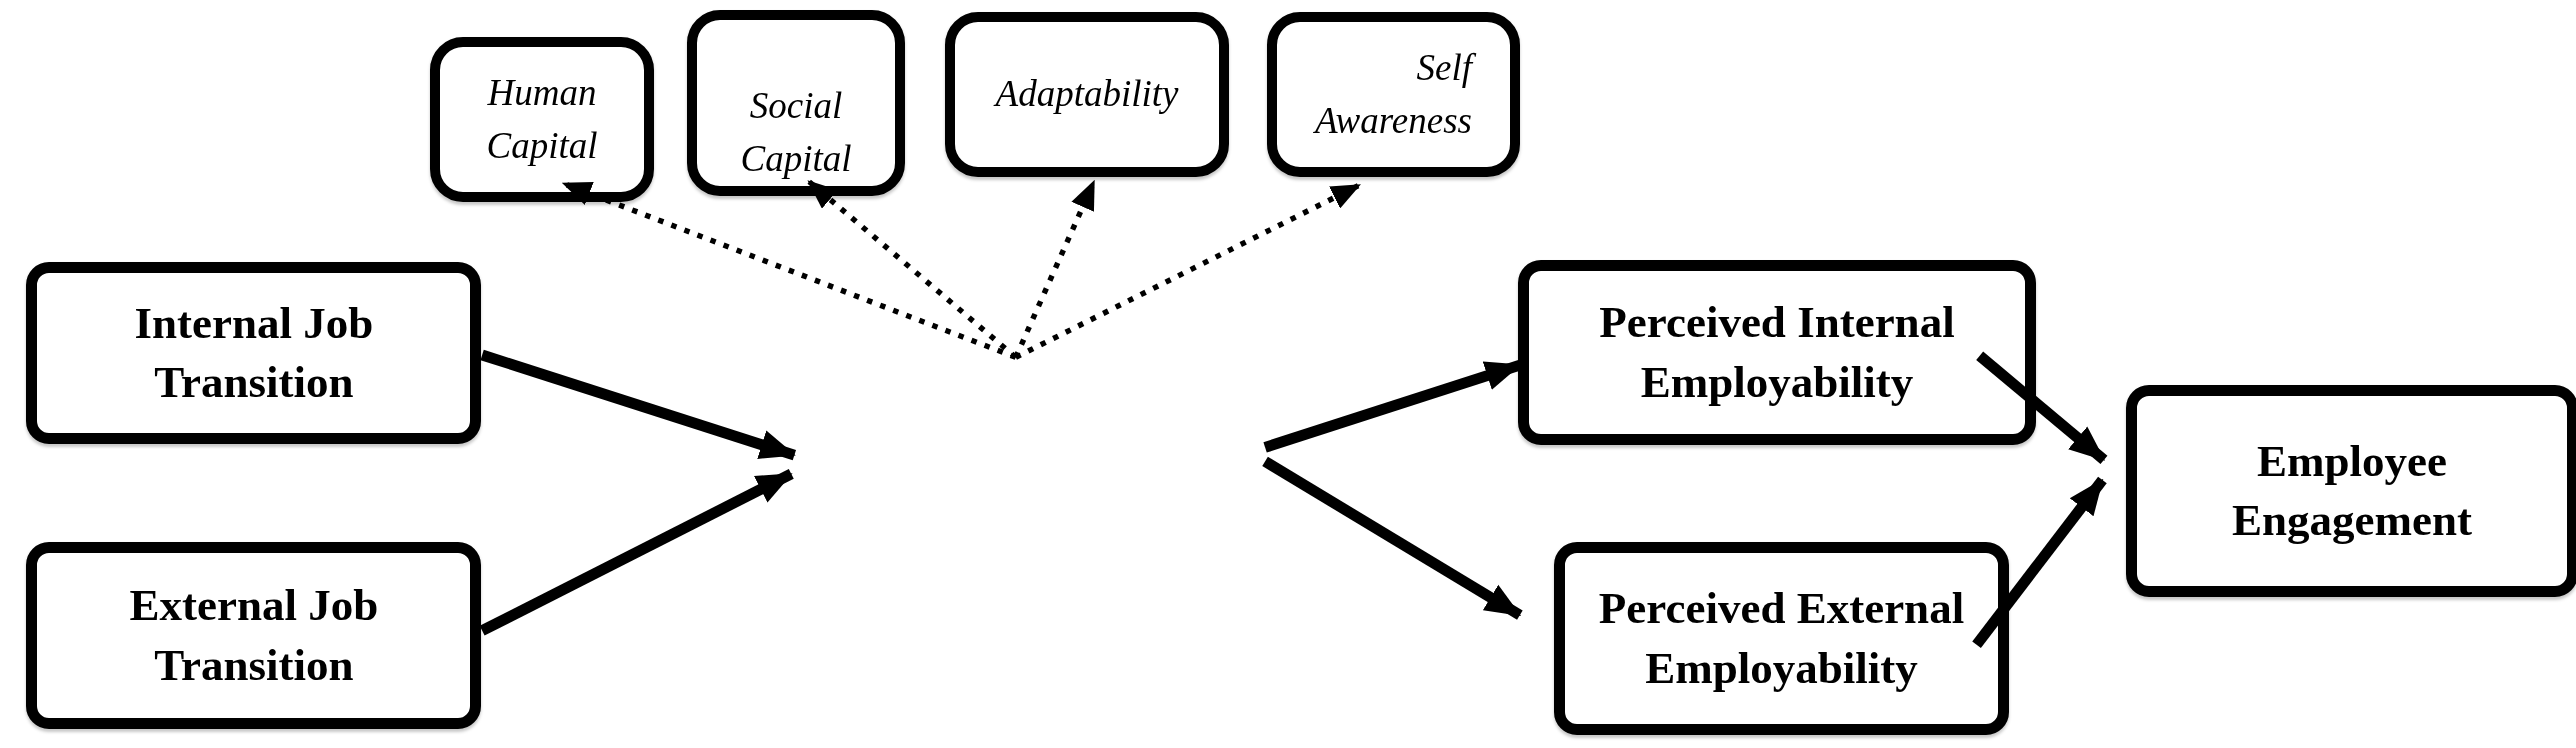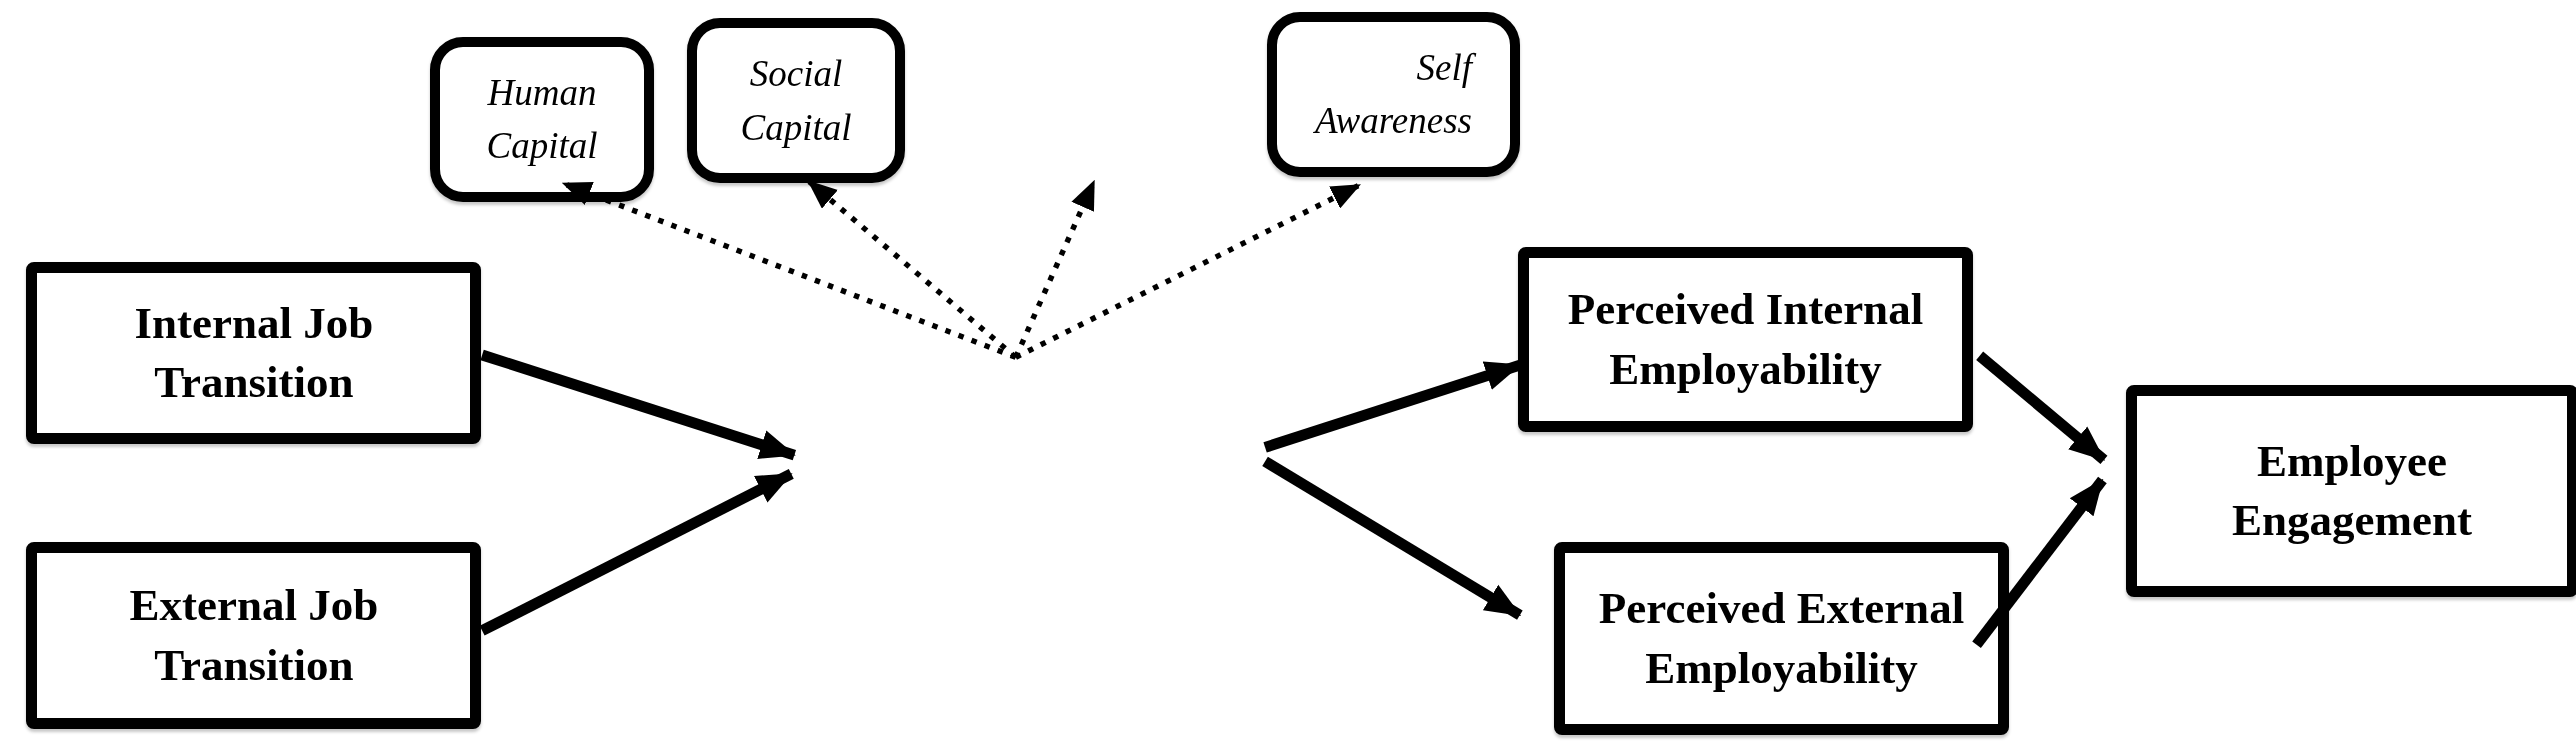--- a/index.html
+++ b/index.html
@@ -26,21 +26,21 @@
     width: 2576px;
     height: 748px;
     z-index: 2;
     pointer-events: none;
   }
   .node {
     position: absolute;
     box-sizing: border-box;
     background: #ffffff;
     border: 11.7px solid #000000;
-    border-radius: 8px;
+    border-radius: 23px;
     display: flex;
     align-items: center;
     justify-content: center;
     text-align: center;
     z-index: 1;
     box-shadow: 0 2.3px 3.1px rgba(0,0,0,0.22);
   }
   .node .label {
     white-space: pre-line;
     padding: 0 7.8px;
@@ -53,27 +53,27 @@
   .indicator {
     font-style: italic;
     font-weight: 400;
     font-size: 37px;
     line-height: 1.45;
     border-width: 10px;
     border-radius: 33px;
   }
   
   #n-human        { left: 430px;  top: 11.7px;  width: 224px; height: 165px; margin-top: 25px; }
-  #n-social       { left: 687px;  top: 18px;  width: 218px; height: 165px; }
+  #n-social       { left: 687px;  top: 10px;  width: 218px; height: 186px; align-items: flex-end; }
   #n-adapt        { left: 945px; top: 11.7px;  width: 284px; height: 165px; }
   #n-selfaware    { left: 1267px; top: 11.7px;  width: 253px; height: 165px; text-align: right; }
   #n-internal     { left: 26.4px;   top: 262px; width: 455px; height: 182px; }
   #n-external     { left: 26.4px;   top: 542px; width: 455px; height: 187px; }
   #n-movement     { left: 793px; top: 356px; width: 474px; height: 198px; }
-  #n-perc-int     { left: 1518px; top: 247px; width: 455px; height: 185px; }
+  #n-perc-int     { left: 1518px; top: 260px; width: 518px; height: 185px; }
   #n-perc-ext     { left: 1518px; top: 542px; width: 455px; height: 193px; margin-left: 36px; }
   #n-engagement   { left: 2108px; top: 385px; width: 452px; height: 212px; margin-left: 18px; }
 
   .edge-solid {
     stroke: #000000;
     stroke-width: 14;
     fill: none;
   }
   .edge-dotted {
     stroke: #000000;
@@ -87,20 +87,23 @@
 
 <div class="canvas">
 
   <div class="node indicator" id="n-human">
     <span class="label">Human
 Capital</span>
   </div>
   <div class="node indicator" id="n-social">
     <span class="label">Social
 Capital</span>
+  </div>
+  <div class="node indicator" id="n-adapt">
+    <span class="label">Adaptability</span>
   </div>
   <div class="node indicator" id="n-selfaware">
     <span class="label">Self
 Awareness</span>
   </div>
 
   <div class="node construct" id="n-internal">
     <span class="label">Internal Job
 Transition</span>
   </div>

